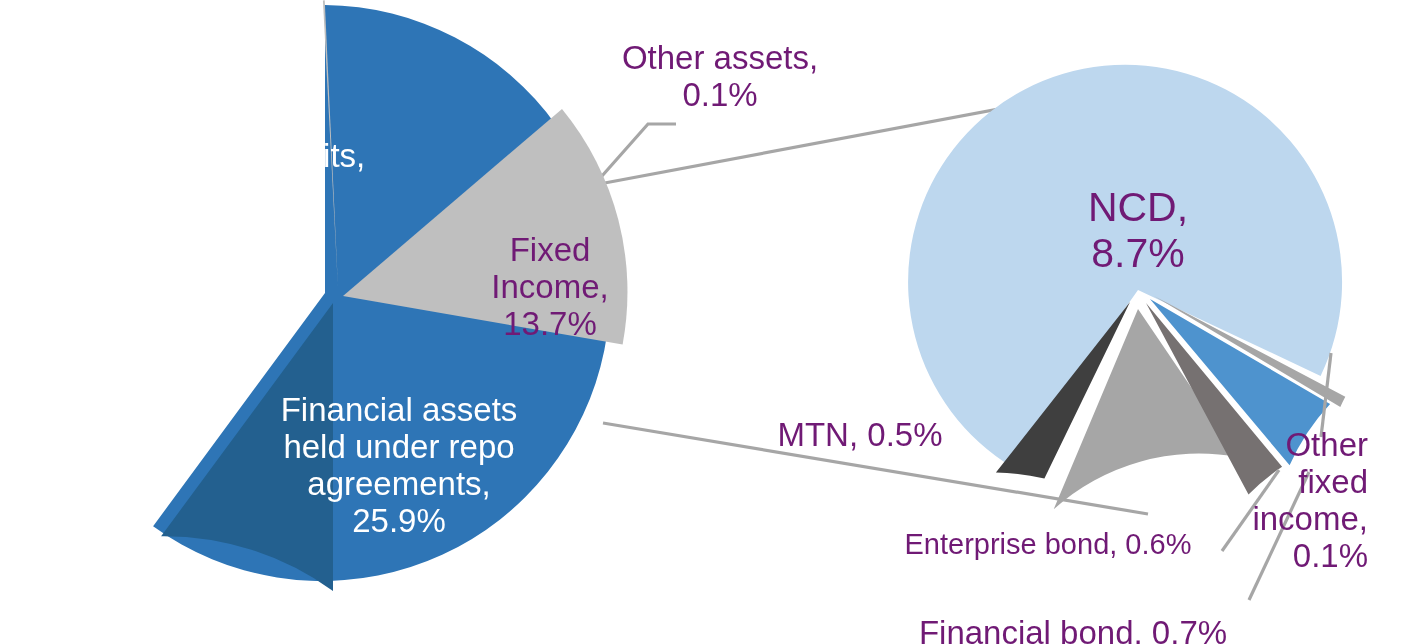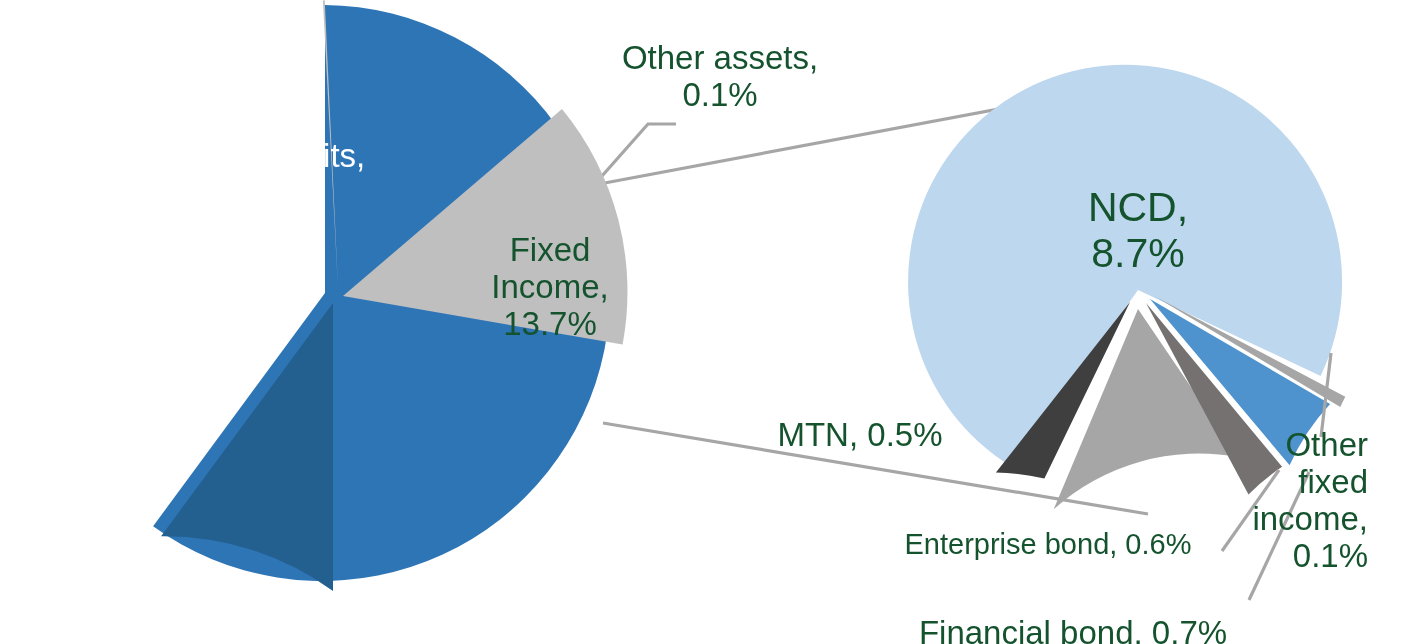--- a/index.html
+++ b/index.html
@@ -1,20 +1,20 @@
 <!DOCTYPE html>
 <html><head>
 <meta charset="utf-8">
 <style>
   html,body{margin:0;padding:0;background:#ffffff;}
   body{width:1404px;height:644px;overflow:hidden;font-family:"Liberation Sans",sans-serif;}
   #stage{position:relative;width:1404px;height:644px;background:#fff;}
   #chart-svg{position:absolute;left:0;top:0;width:1404px;height:644px;}
   .lbl{position:absolute;text-align:center;line-height:1.12;white-space:pre-line;font-family:"Liberation Sans",sans-serif;}
-  .lbl-dark{color:#14532d;}
+  .lbl-dark{color:#701a75;}
   .lbl-light{color:#ffffff;}
 </style>
 </head>
 <body>
 
 <div id="stage">
 
   <svg id="chart-svg" viewBox="0 0 1404 644">
 
     <g stroke="#A6A6A6" stroke-width="3.2" fill="none" stroke-linecap="butt">
@@ -89,20 +89,24 @@
   <div class="lbl lbl-light" style="left:92px; top:138px; width:330px; font-size:33px;">Bank deposits,
 60.3%</div>
 
   <div class="lbl lbl-dark" style="left:600px; top:40px; width:240px; font-size:33px;">Other assets,
 0.1%</div>
 
   <div class="lbl lbl-dark" style="left:465px; top:232px; width:170px; font-size:33px;">Fixed
 Income,
 13.7%</div>
 
+  <div class="lbl lbl-light" style="left:249px; top:392px; width:300px; font-size:33px;">Financial assets
+held under repo
+agreements,
+25.9%</div>
 
   <div class="lbl lbl-dark" style="left:1043px; top:185px; width:190px; font-size:41px;">NCD, 8.7%</div>
 
   <div class="lbl lbl-dark" style="left:760px; top:417px; width:200px; font-size:33px;">MTN, 0.5%</div>
 
 
   <div class="lbl lbl-dark" style="left:873px; top:528px; width:350px; font-size:29px;">Enterprise bond, 0.6%</div>
 
   <div class="lbl lbl-dark" style="left:903px; top:615px; width:340px; font-size:33px;">Financial bond, 0.7%</div>
 

